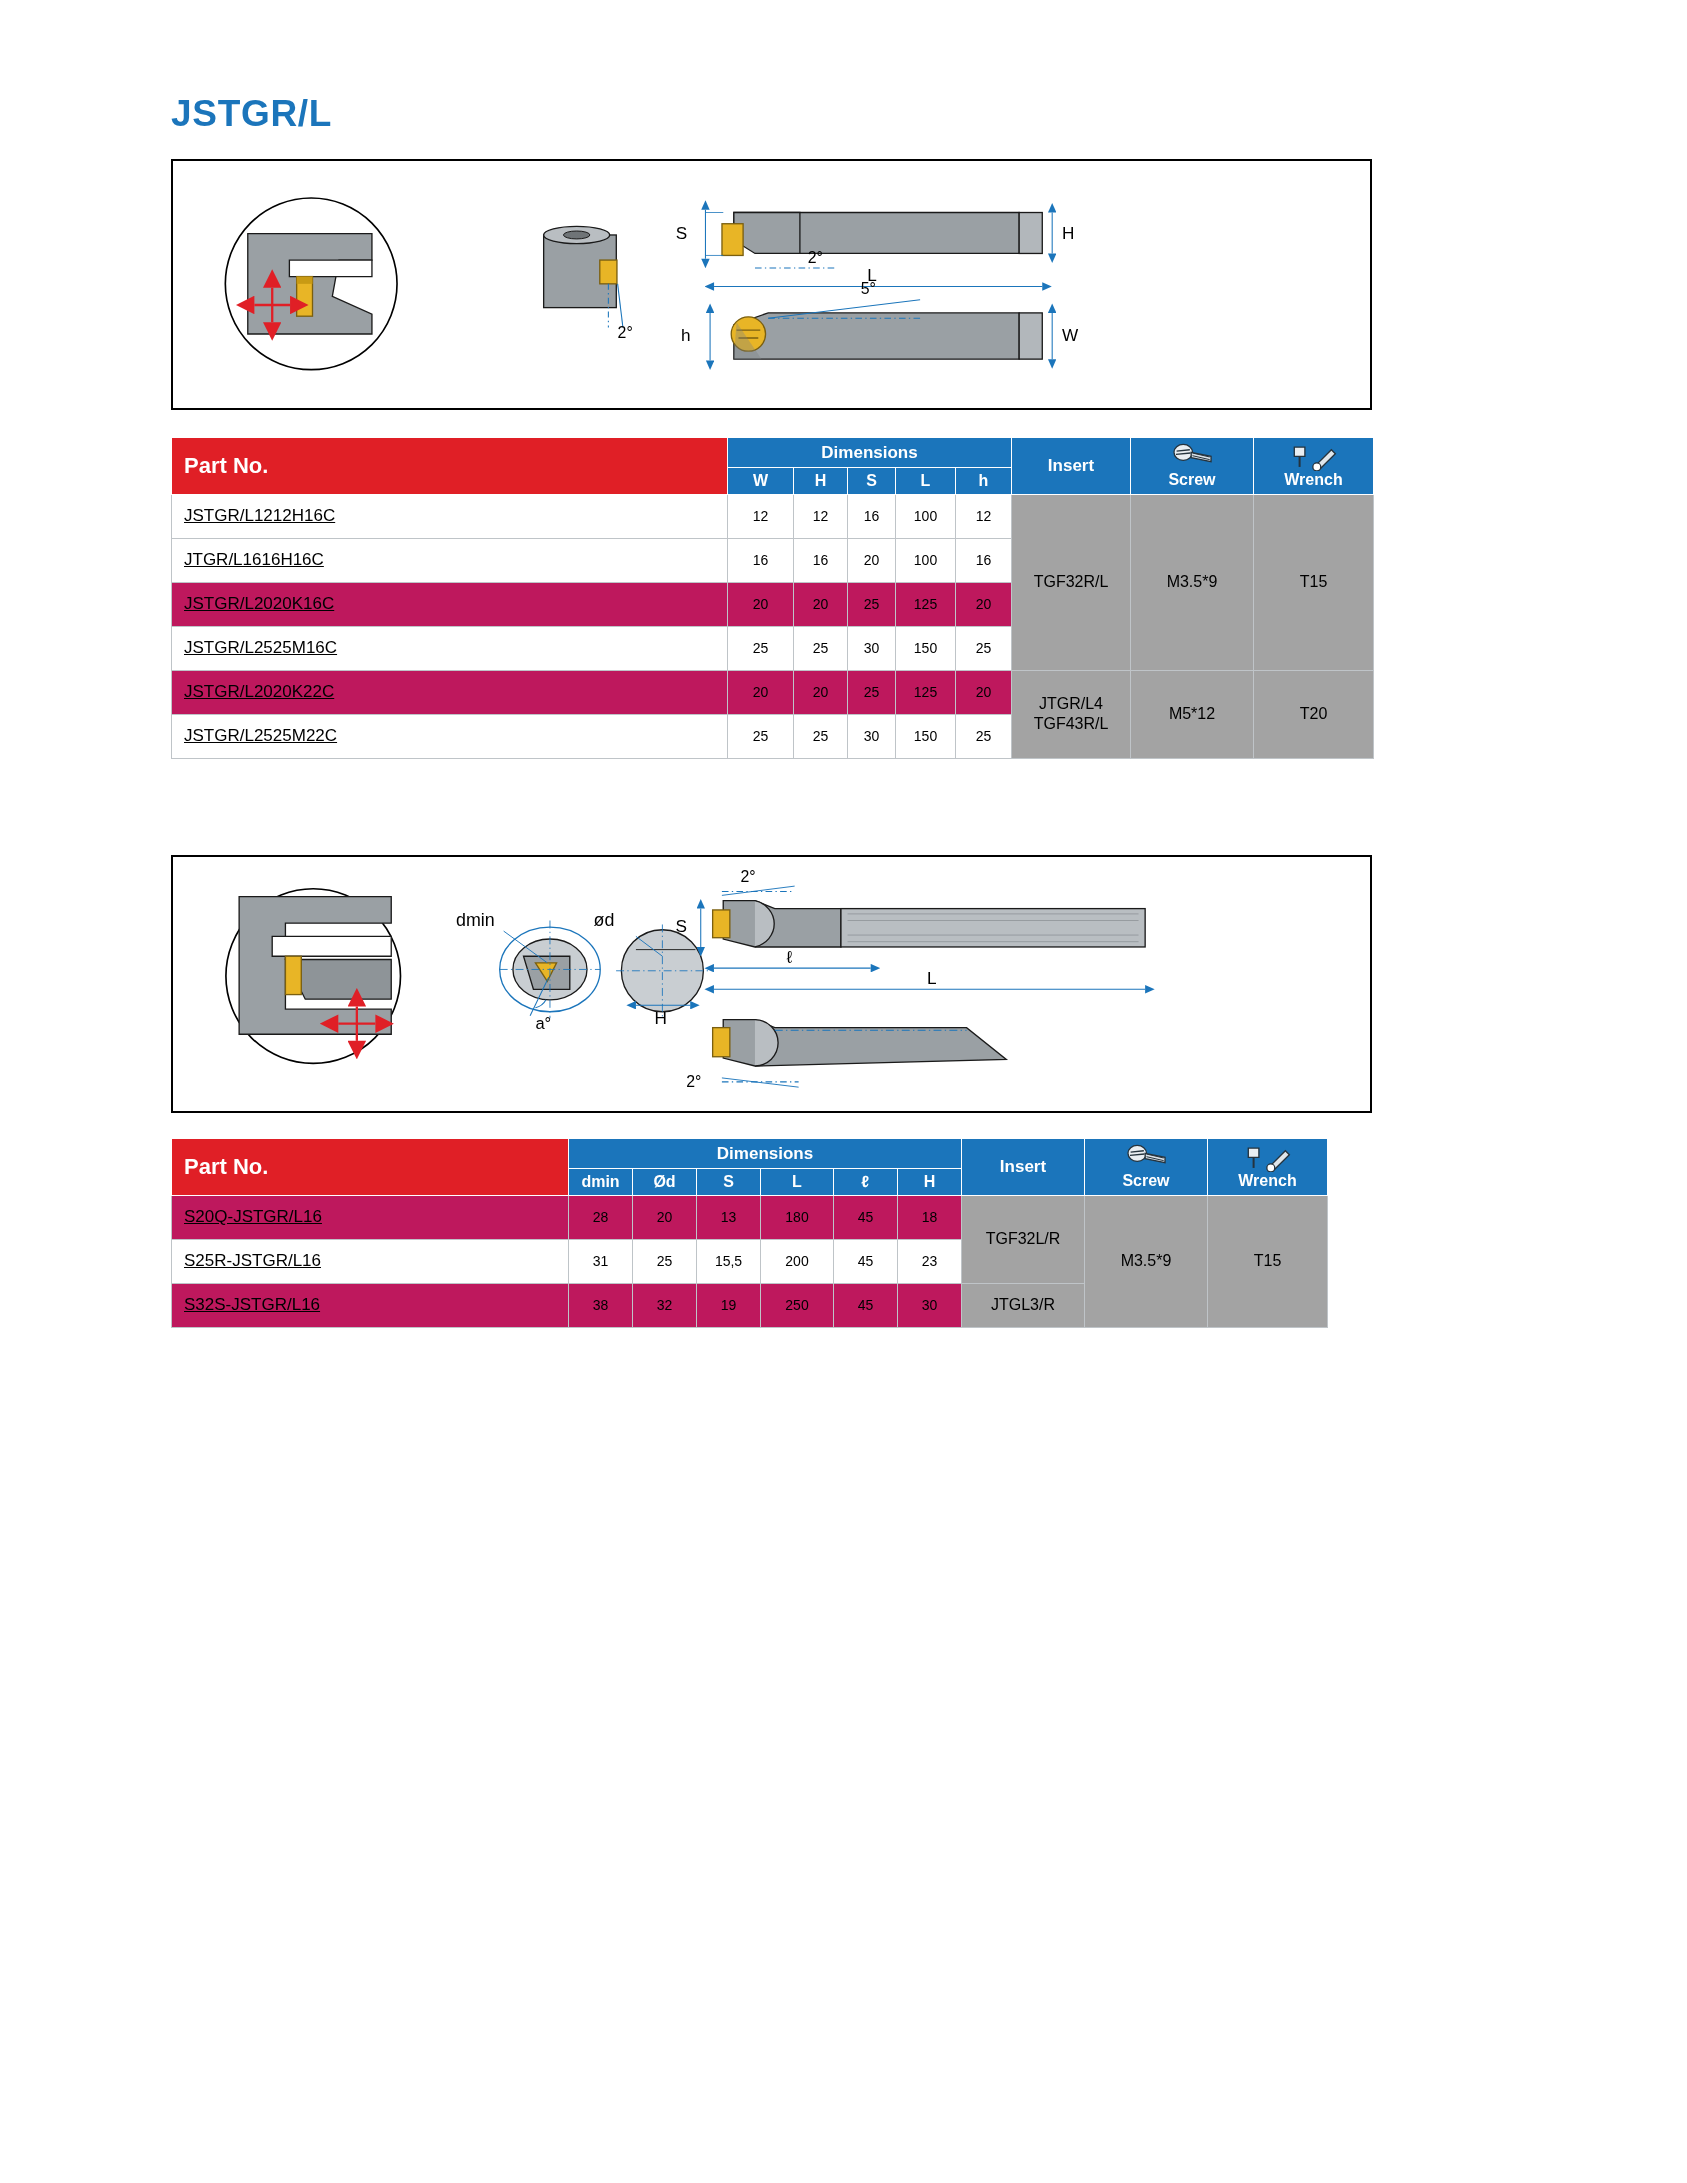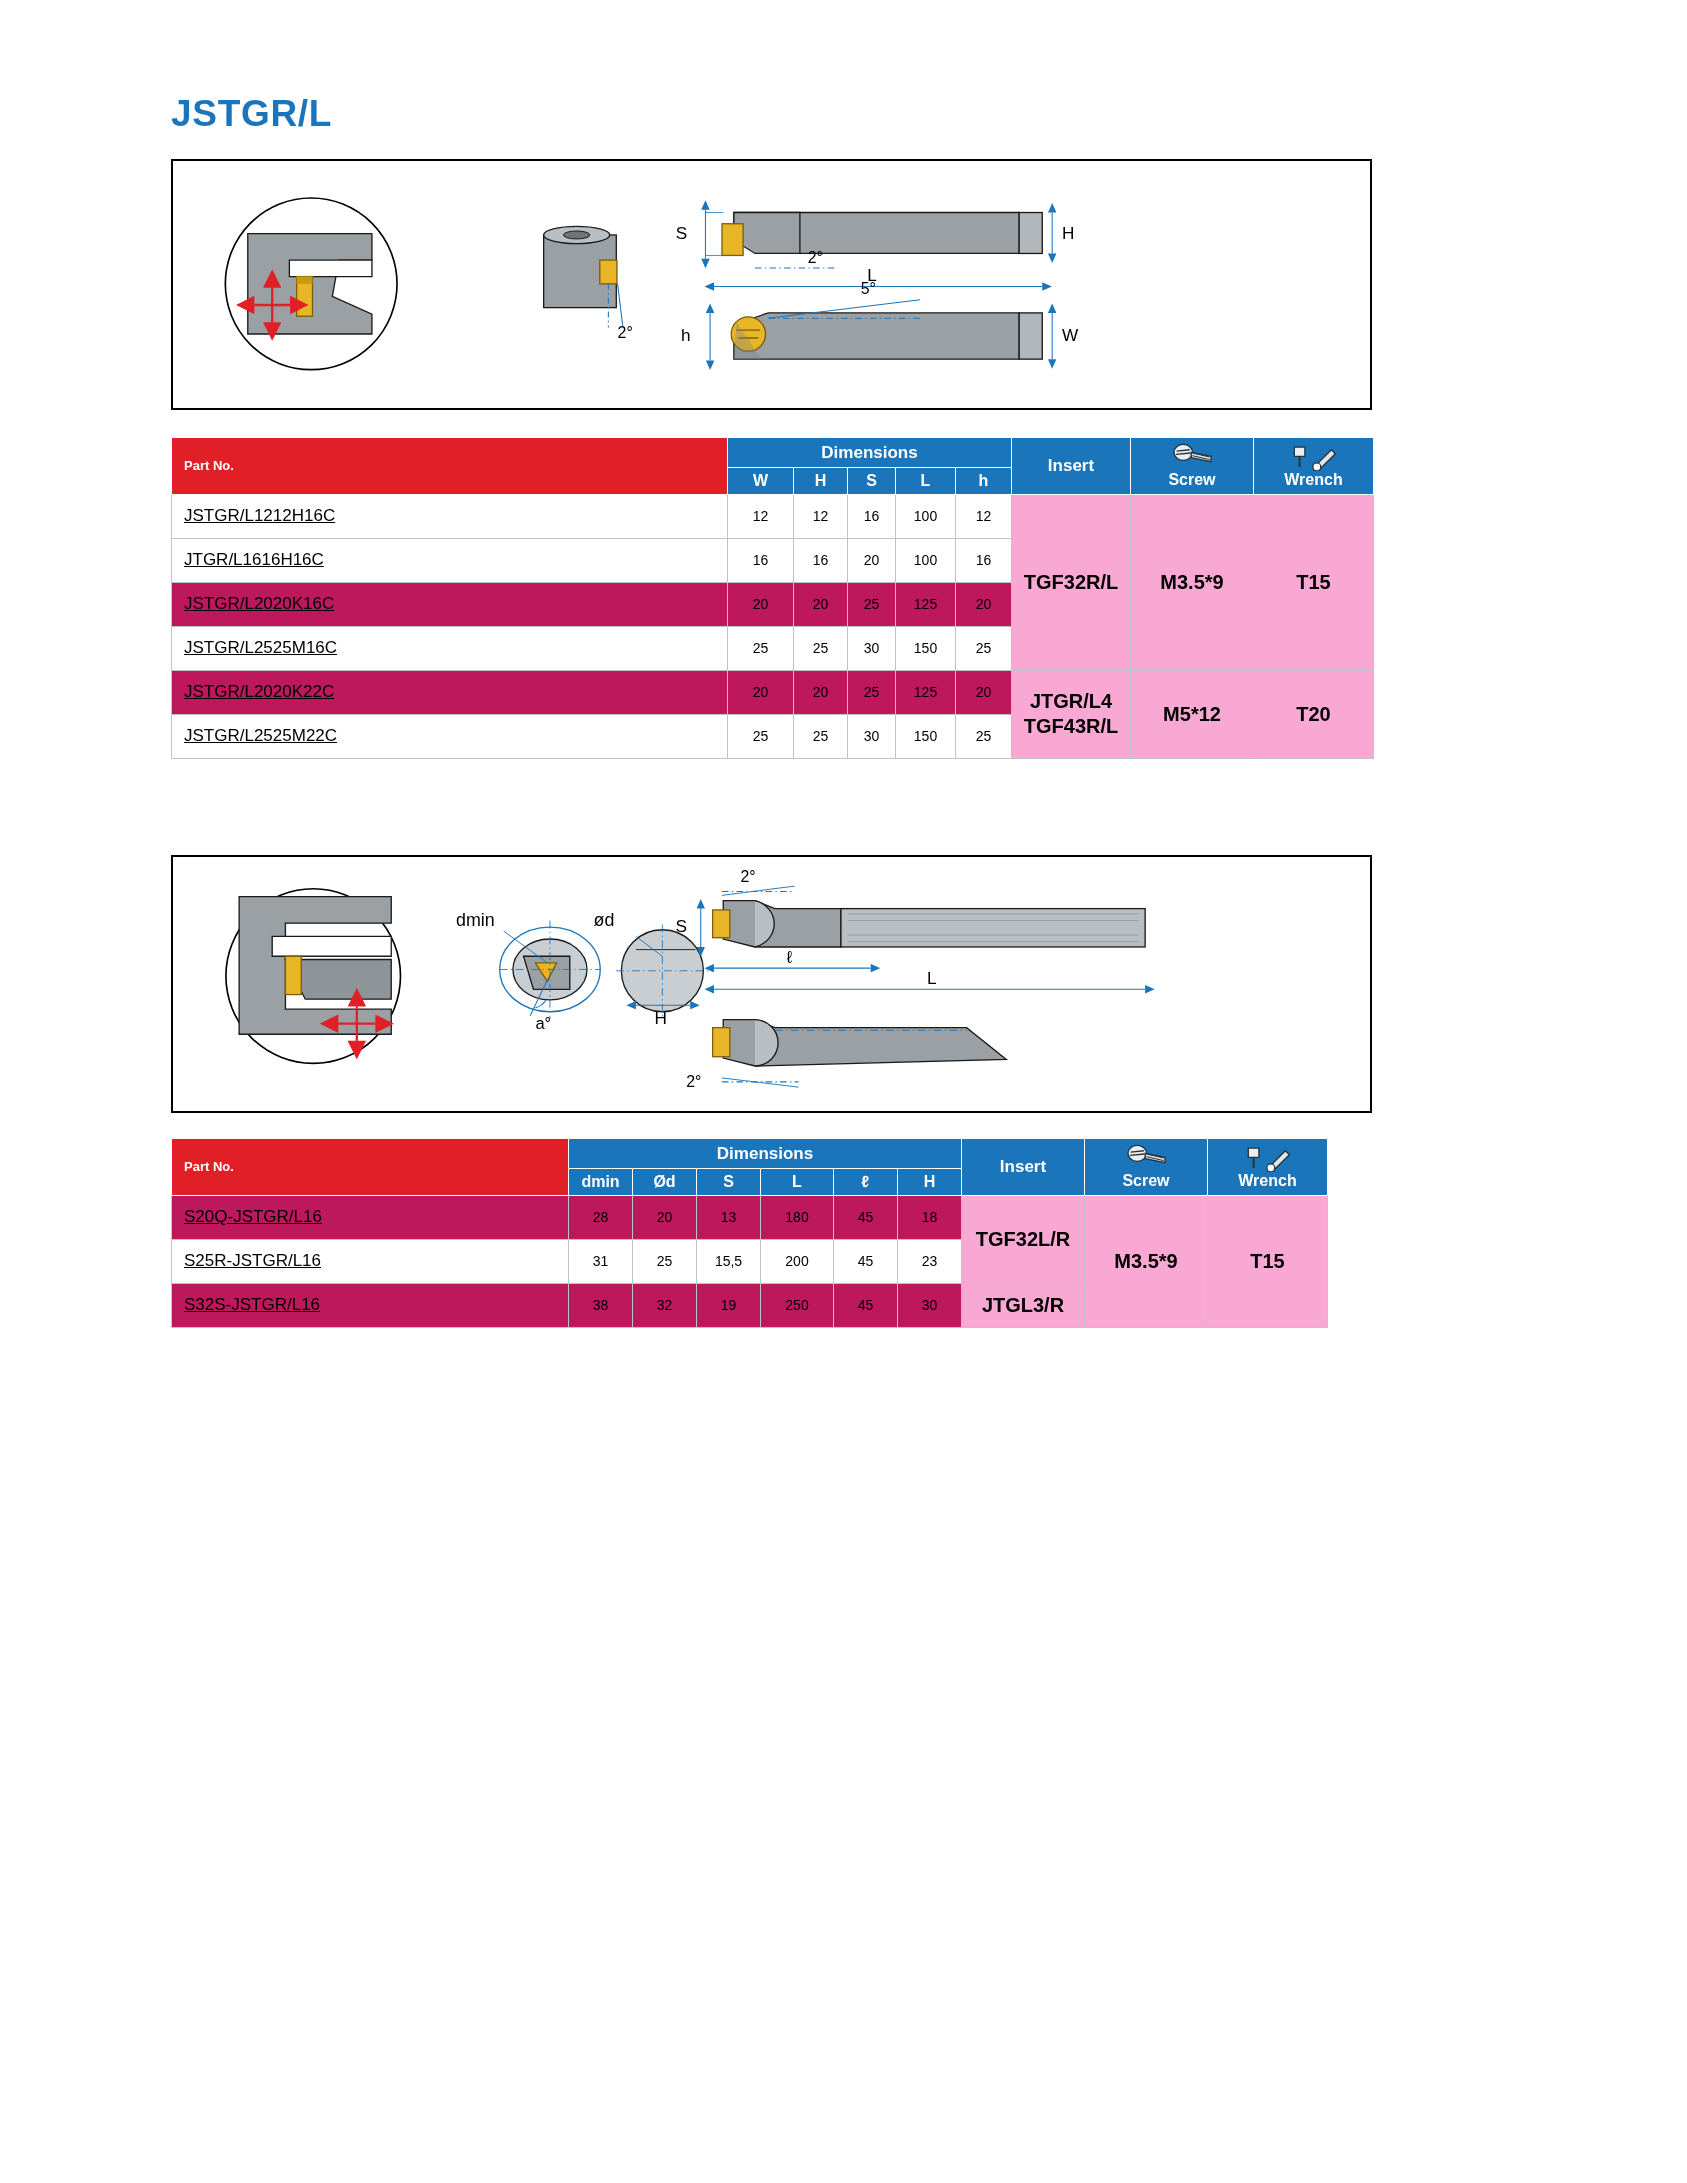--- a/index.html
+++ b/index.html
@@ -60,21 +60,21 @@
     vertical-align: middle;
     padding: 0;
     box-sizing: border-box;
   }
   .hdr-part {
     background: #e01f26;
     color: #ffffff;
     font-weight: bold;
     text-align: left !important;
     padding-left: 12px !important;
-    font-size: 13px;
+    font-size: 22px;
   }
   .hdr-blue {
     background: #1b75bb;
     color: #ffffff;
     font-weight: bold;
     font-size: 17px;
   }
   .hdr-blue-sm {
     background: #1b75bb;
     color: #ffffff;
@@ -90,23 +90,23 @@
   }
   .cell-alt { background: #be185d; }
   .cell-part {
     text-align: left !important;
     padding-left: 12px !important;
     font-size: 17px;
     text-decoration: underline;
   }
   .cell-merge {
     border: 1.3px solid #bfc4c8 !important;
-    background: #f9a8d4;
-    font-size: 20px;
-    font-weight: bold;
+    background: #a3a3a3;
+    font-size: 16px;
+    font-weight: normal;
     line-height: 1.25;
   }
   .icon-cell {
     background: #1b75bb;
     color: #ffffff;
     font-weight: bold;
     font-size: 16px;
     padding-bottom: 4px;
     margin-top: 35px;
   }

